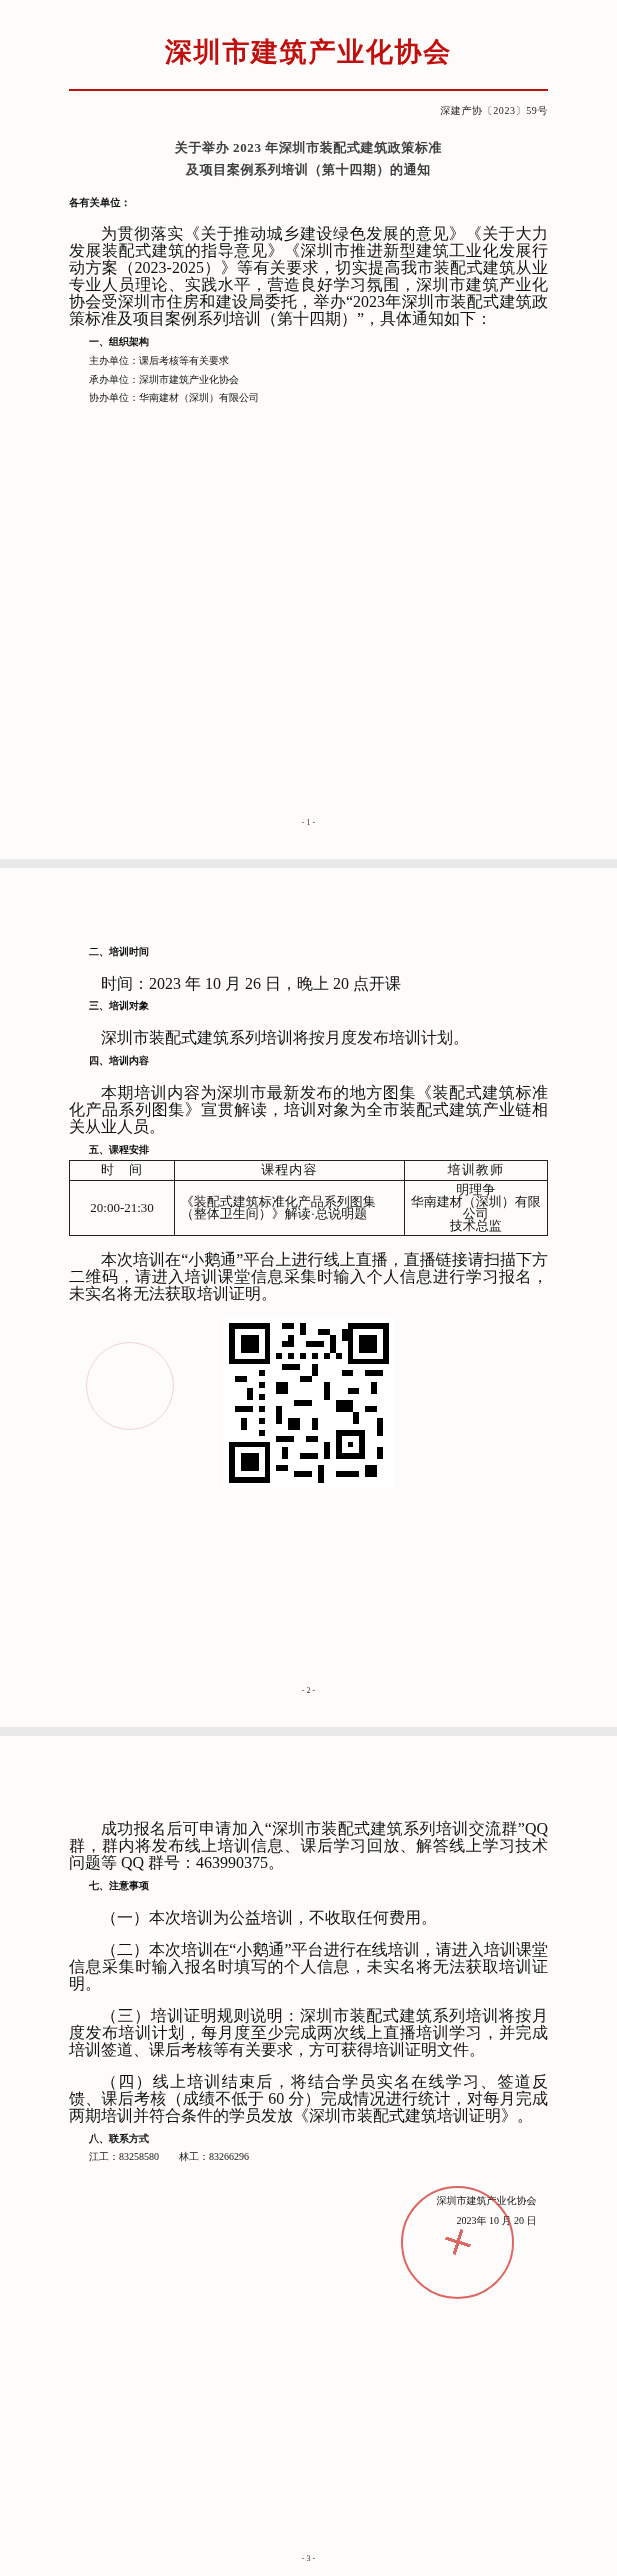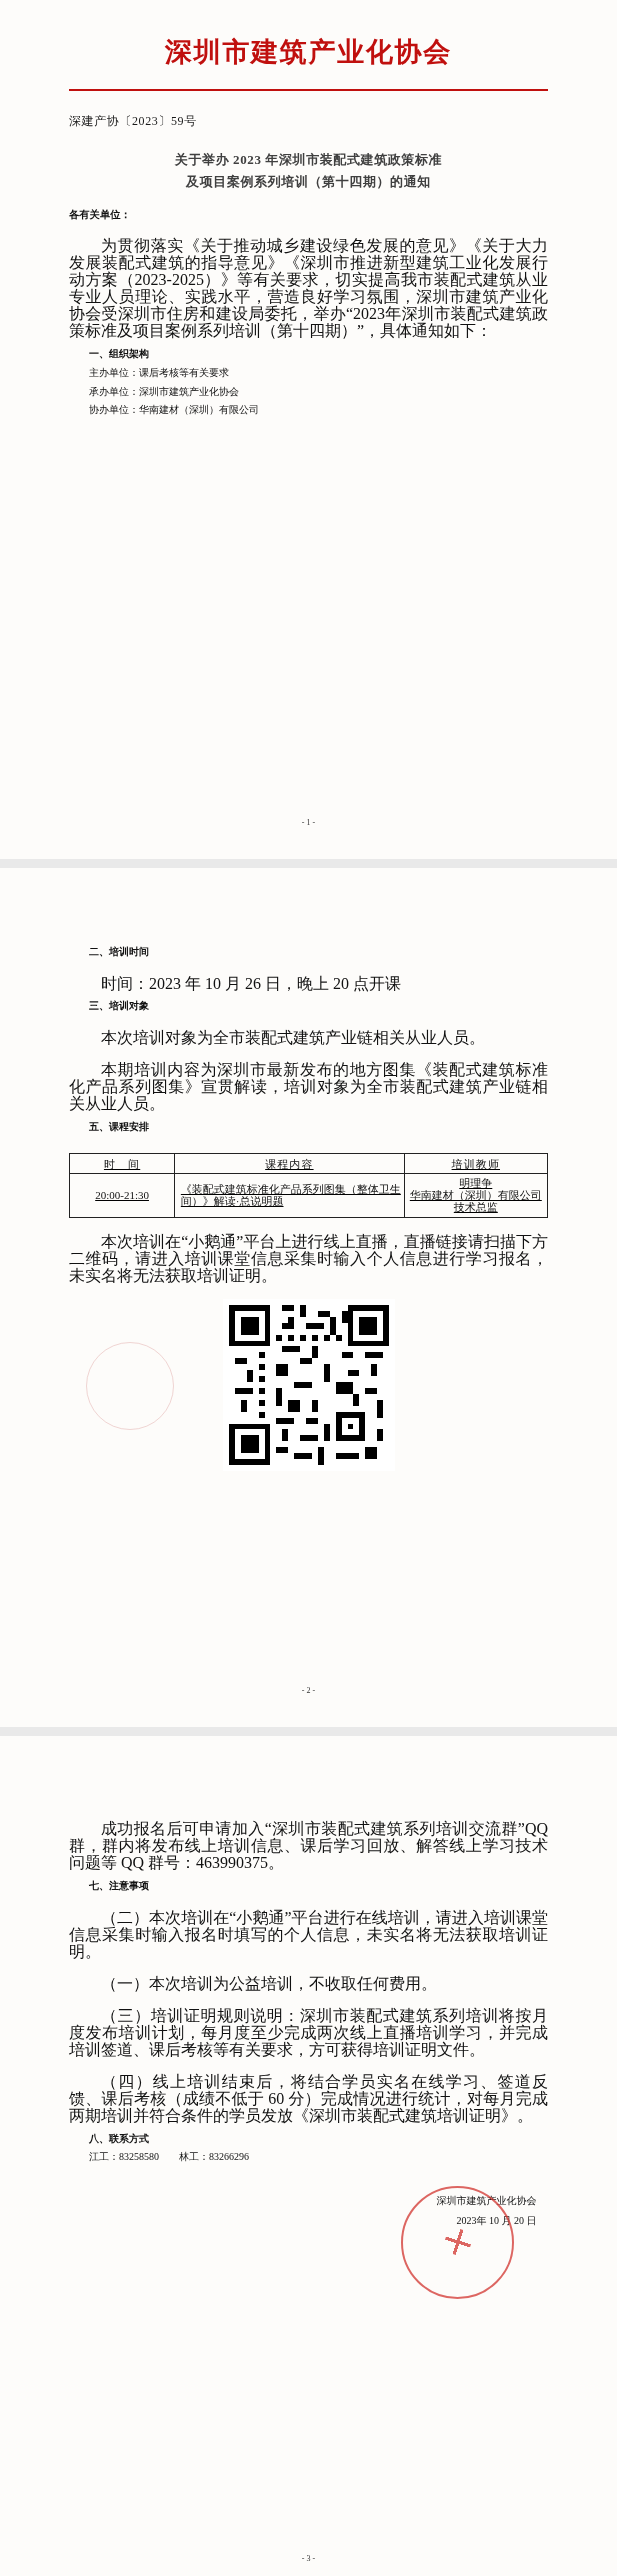--- a/index.html
+++ b/index.html
@@ -46,24 +46,24 @@
     letter-spacing: 1.7px;
     white-space: nowrap;
   }
   .letterhead-rule {
     margin: 19.4px 0 0 0;
     height: 1.7px;
     background: #c0100e;
   }
 
   .doc-number {
-    text-align: left;
-    font-size: 12px;
+    text-align: right;
+    font-size: 10px;
     color: #1a1a1a;
-    margin-top: 22px;
+    margin-top: 13px;
     letter-spacing: 0.6px;
   }
 
   .doc-title {
     text-align: center;
     font-weight: bold;
     font-size: 13px;
     line-height: 22px;
     margin-top: 19.4px;
     color: #404040;
@@ -109,23 +109,22 @@
     width: 100%;
     text-align: center;
     font-size: 8px;
     color: #333;
   }
 
   
   table.schedule {
     width: 100%;
     border-collapse: collapse;
-    margin-top: 18px;
-    font-size: 11px;
-    text-decoration: underline;
+    margin-top: 2px;
+    font-size: 13px;
   }
   table.schedule th,
   table.schedule td {
     border: 0.6px solid #222;
     text-align: center;
     vertical-align: middle;
     padding: 3.4px 2.3px;
     line-height: 12px;
     color: #111;
   }
@@ -229,22 +228,23 @@
   <div class="page-gap"></div>
 
   <div class="page page-2">
     <div class="page-inner">
       <div style="height:69px"></div>
 
       <div class="heading-num">二、培训时间</div>
       <p class="body">时间：2023 年 10 月 26 日，晚上 20 点开课</p>
 
       <div class="heading-num">三、培训对象</div>
-      <p class="body">本次培训对象为全市装配式建筑产业链相关从业人员。</p>
-
+      <p class="body">深圳市装配式建筑系列培训将按月度发布培训计划。</p>
+
+      <div class="heading-num">四、培训内容</div>
       <p class="body">本期培训内容为深圳市最新发布的地方图集《装配式建筑标准化产品系列图集》宣贯解读，培训对象为全市装配式建筑产业链相关从业人员。</p>
 
       <div class="heading-num">五、课程安排</div>
 
       <table class="schedule">
         <thead>
           <tr>
             <th class="col-time">时　间</th>
             <th class="col-content">课程内容</th>
             <th class="col-teacher">培训教师</th>
@@ -360,22 +360,22 @@
 
   <div class="page-gap"></div>
 
   <div class="page page-3">
     <div class="page-inner">
       <div style="height:69px"></div>
 
       <p class="body">成功报名后可申请加入“深圳市装配式建筑系列培训交流群”QQ 群，群内将发布线上培训信息、课后学习回放、解答线上学习技术问题等 QQ 群号：463990375。</p>
 
       <div class="heading-num">七、注意事项</div>
+      <p class="body">（一）本次培训为公益培训，不收取任何费用。</p>
       <p class="body">（二）本次培训在“小鹅通”平台进行在线培训，请进入培训课堂信息采集时输入报名时填写的个人信息，未实名将无法获取培训证明。</p>
-      <p class="body">（一）本次培训为公益培训，不收取任何费用。</p>
       <p class="body">（三）培训证明规则说明：深圳市装配式建筑系列培训将按月度发布培训计划，每月度至少完成两次线上直播培训学习，并完成培训签道、课后考核等有关要求，方可获得培训证明文件。</p>
       <p class="body">（四）线上培训结束后，将结合学员实名在线学习、签道反馈、课后考核（成绩不低于 60 分）完成情况进行统计，对每月完成两期培训并符合条件的学员发放《深圳市装配式建筑培训证明》。</p>
 
       <div class="heading-num">八、联系方式</div>
       <div class="sub-item">江工：83258580　　林工：83266296</div>
 
       <div class="signature">
         <div class="seal"></div>
         <div>深圳市建筑产业化协会</div>
         <div>2023年 10 月 20 日</div>

